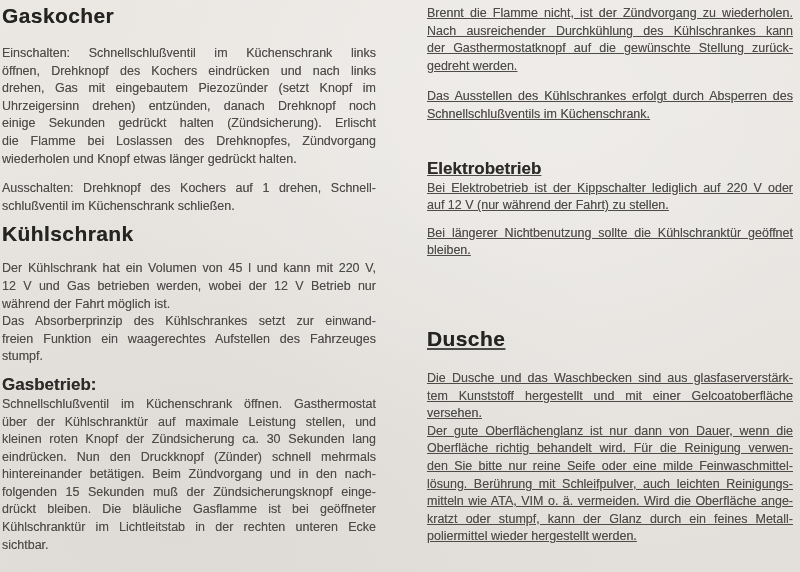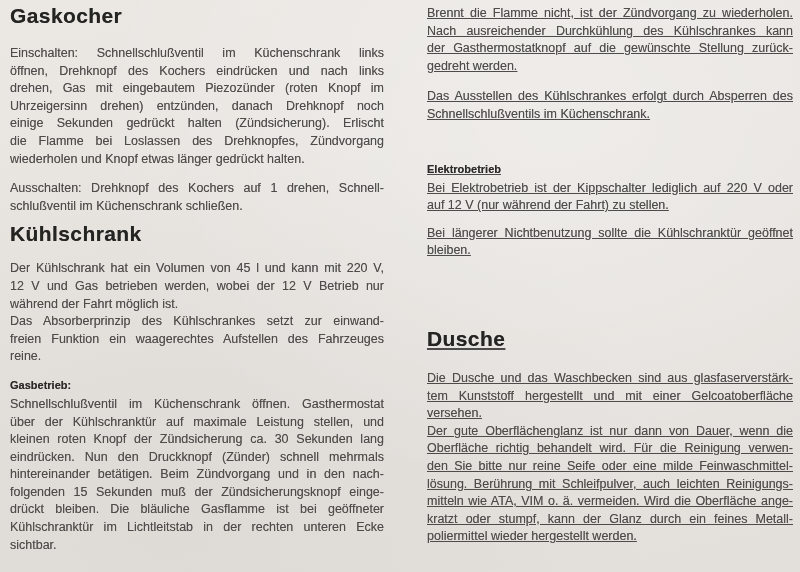--- a/index.html
+++ b/index.html
@@ -24,34 +24,34 @@
     overflow: hidden;
   }
   .col {
     position: absolute;
     top: 0;
     color: #4d4c4a;
     font-size: 12.5px;
     line-height: 17.6px;
     text-shadow: 0 0 0.4px rgba(80,78,75,0.55);
   }
-  .col-left  { left: 10px;  width: 374px; }
+  .col-left  { left: 2px;  width: 374px; }
   .col-right { left: 427px; width: 366px; text-decoration: underline; }
   .h1 {
     margin: 0;
     font-size: 21px;
     line-height: 24px;
     font-weight: bold;
     color: #242422;
     letter-spacing: 0.4px;
     text-shadow: 0 0 0.5px rgba(30,30,28,0.6);
   }
   .label {
     margin: 0;
-    font-size: 11px;
+    font-size: 17px;
     line-height: 18px;
     font-weight: bold;
     color: #2c2b29;
     text-shadow: 0 0 0.4px rgba(40,40,38,0.6);
   }
   .para { margin: 0; }
   .line {
     display: block;
     text-align: justify;
     text-align-last: justify;
@@ -63,21 +63,21 @@
 
 <div class="page">
 
   <div class="col col-left">
 
     <h1 class="h1" style="margin-top:4px">Gaskocher</h1>
 
     <div class="para" style="margin-top:17px">
       <span class="line">Einschalten: Schnellschlußventil im Küchenschrank links</span>
       <span class="line">öffnen, Drehknopf des Kochers eindrücken und nach links</span>
-      <span class="line">drehen, Gas mit eingebautem Piezozünder (roten Knopf im</span>
+      <span class="line">drehen, Gas mit eingebautem Piezozünder (setzt Knopf im</span>
       <span class="line">Uhrzeigersinn drehen) entzünden, danach Drehknopf noch</span>
       <span class="line">einige Sekunden gedrückt halten (Zündsicherung). Erlischt</span>
       <span class="line">die Flamme bei Loslassen des Drehknopfes, Zündvorgang</span>
       <span class="line last">wiederholen und Knopf etwas länger gedrückt halten.</span>
     </div>
 
     <div class="para" style="margin-top:12px">
       <span class="line">Ausschalten: Drehknopf des Kochers auf 1 drehen, Schnell-</span>
       <span class="line last">schlußventil im Küchenschrank schließen.</span>
     </div>
@@ -86,21 +86,21 @@
 
     <div class="para" style="margin-top:14px">
       <span class="line">Der Kühlschrank hat ein Volumen von 45 l und kann mit 220 V,</span>
       <span class="line">12 V und Gas betrieben werden, wobei der 12 V Betrieb nur</span>
       <span class="line last">während der Fahrt möglich ist.</span>
     </div>
 
     <div class="para">
       <span class="line">Das Absorberprinzip des Kühlschrankes setzt zur einwand-</span>
       <span class="line">freien Funktion ein waagerechtes Aufstellen des Fahrzeuges</span>
-      <span class="line last">reine.</span>
+      <span class="line last">stumpf.</span>
     </div>
 
     <p class="label" style="margin-top:10px">Gasbetrieb:</p>
 
     <div class="para" style="margin-top:2px">
       <span class="line">Schnellschlußventil im Küchenschrank öffnen. Gasthermostat</span>
       <span class="line">über der Kühlschranktür auf maximale Leistung stellen, und</span>
       <span class="line">kleinen roten Knopf der Zündsicherung ca. 30 Sekunden lang</span>
       <span class="line">eindrücken. Nun den Druckknopf (Zünder) schnell mehrmals</span>
       <span class="line">hintereinander betätigen. Beim Zündvorgang und in den nach-</span>

